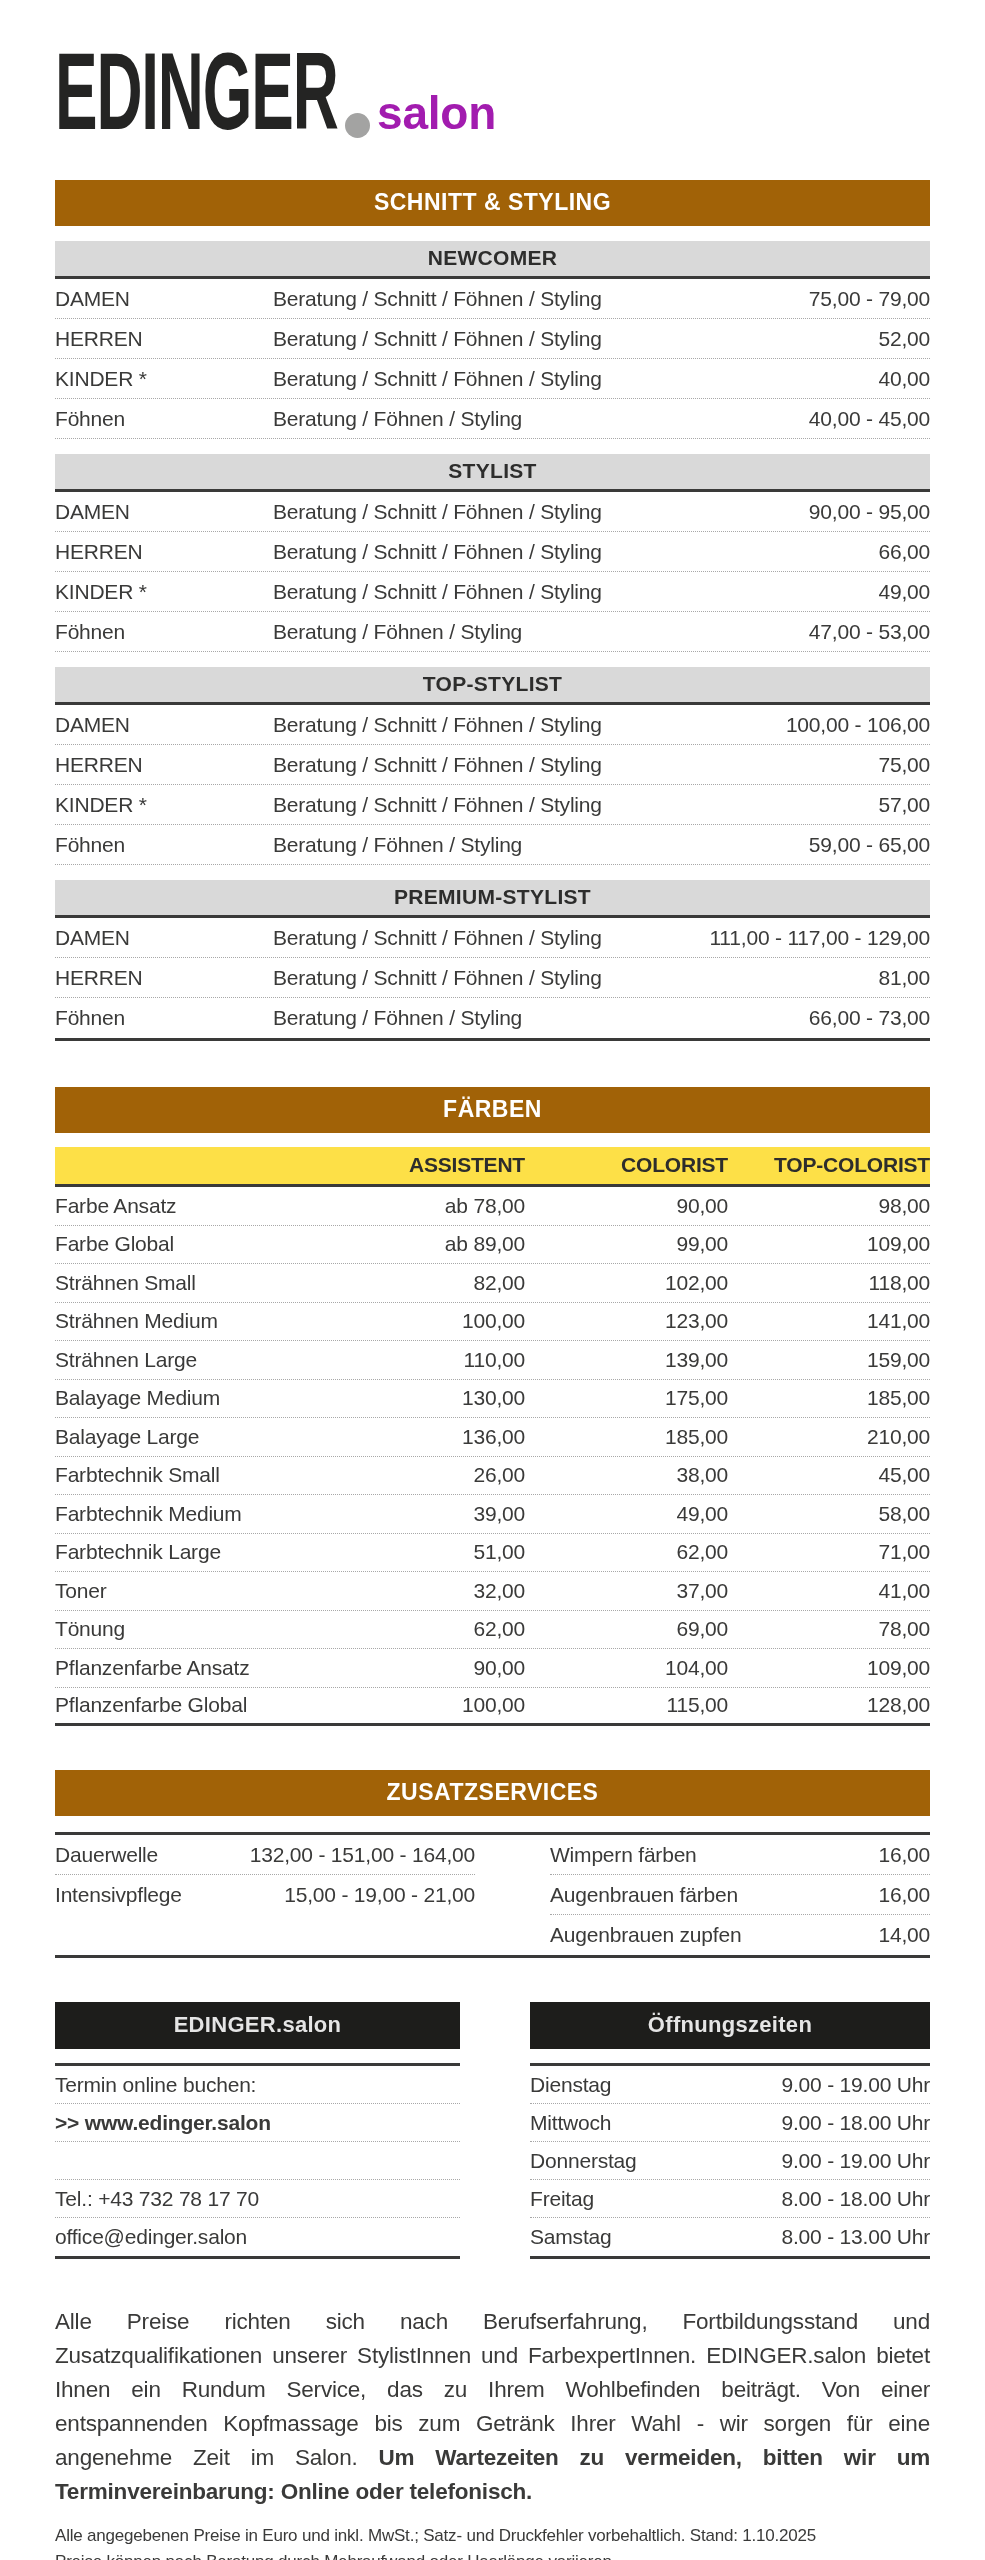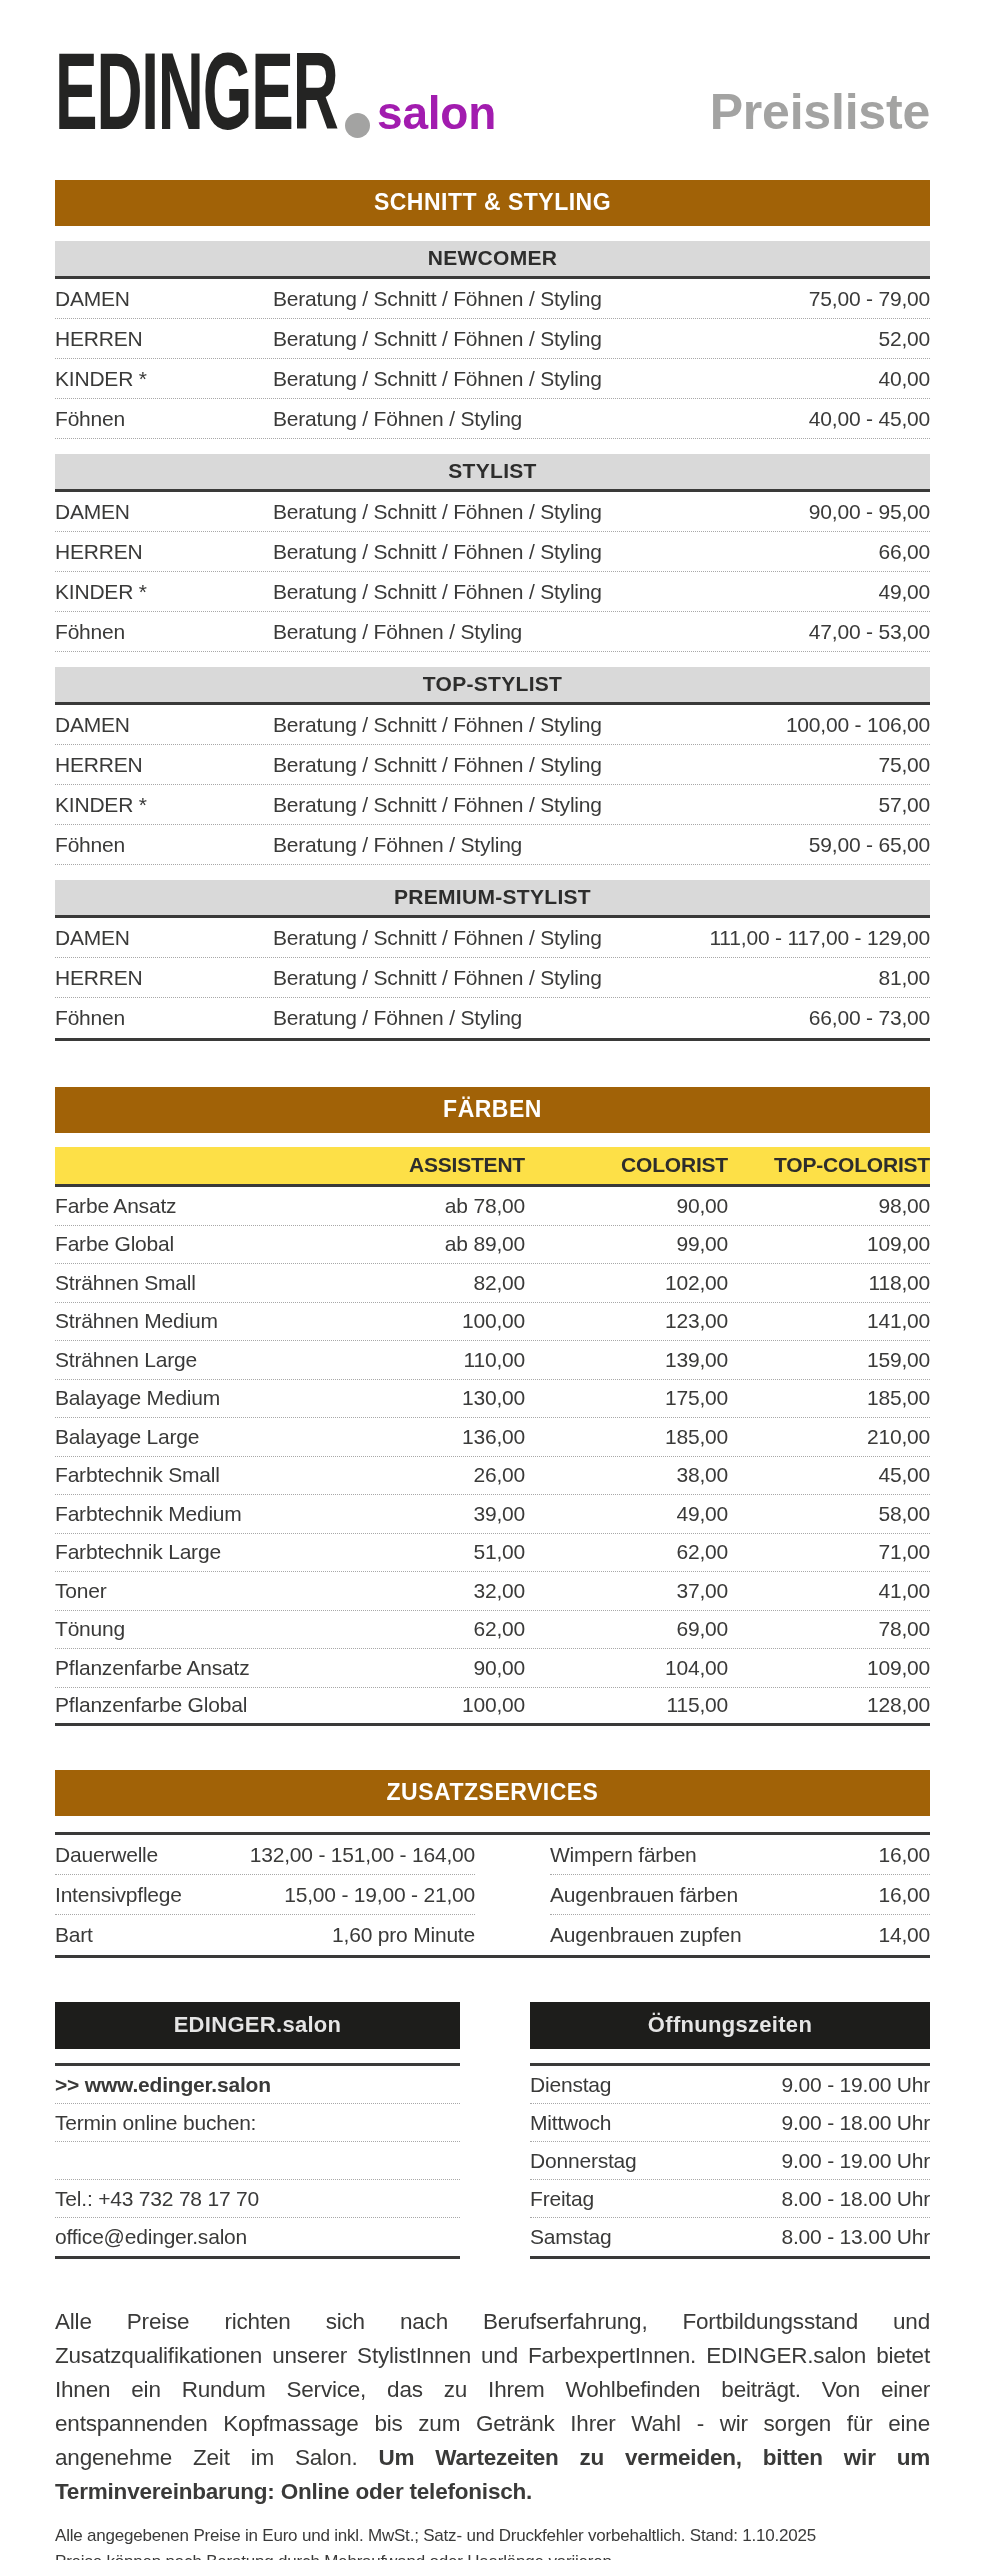--- a/index.html
+++ b/index.html
@@ -114,21 +114,20 @@
 <div class="page">
 
   <div class="header">
     <div class="brand">
       <div class="brand-main-wrap">
         <span class="brand-main">EDINGER</span>
       </div>
       <span class="brand-dot"></span>
       <span class="brand-sub">salon</span>
     </div>
-    <div class="page-title">Preisliste</div>
   </div>
 
   <div class="banner banner-schnitt">SCHNITT &amp; STYLING</div>
 
   <div class="sgroup">
     <div class="gbanner">NEWCOMER</div>
     <div class="srow">
       <span>DAMEN</span>
       <span>Beratung / Schnitt / Föhnen / Styling</span>
       <span class="price">75,00 - 79,00</span>
@@ -316,24 +315,20 @@
     <div class="zbody">
       <div class="zcol">
         <div class="zrow">
           <span>Dauerwelle</span>
           <span class="price">132,00 - 151,00 - 164,00</span>
         </div>
         <div class="zrow">
           <span>Intensivpflege</span>
           <span class="price">15,00 - 19,00 - 21,00</span>
         </div>
-        <div class="zrow">
-          <span>Bart</span>
-          <span class="price">1,60 pro Minute</span>
-        </div>
       </div>
       <div class="zcol">
         <div class="zrow">
           <span>Wimpern färben</span>
           <span class="price">16,00</span>
         </div>
         <div class="zrow">
           <span>Augenbrauen färben</span>
           <span class="price">16,00</span>
         </div>
@@ -343,24 +338,24 @@
         </div>
       </div>
     </div>
   </div>
 
   <div class="cards">
     <div class="card">
       <div class="card-banner">EDINGER.salon</div>
       <div class="card-body">
         <div class="crow">
+          <span>Termin online buchen:</span>
+        </div>
+        <div class="crow">
           <span class="bold">&gt;&gt; www.edinger.salon</span>
-        </div>
-        <div class="crow">
-          <span>Termin online buchen:</span>
         </div>
         <div class="crow">
           <span></span>
         </div>
         <div class="crow">
           <span>Tel.: +43 732 78 17 70</span>
         </div>
         <div class="crow">
           <span>office@edinger.salon</span>
         </div>

